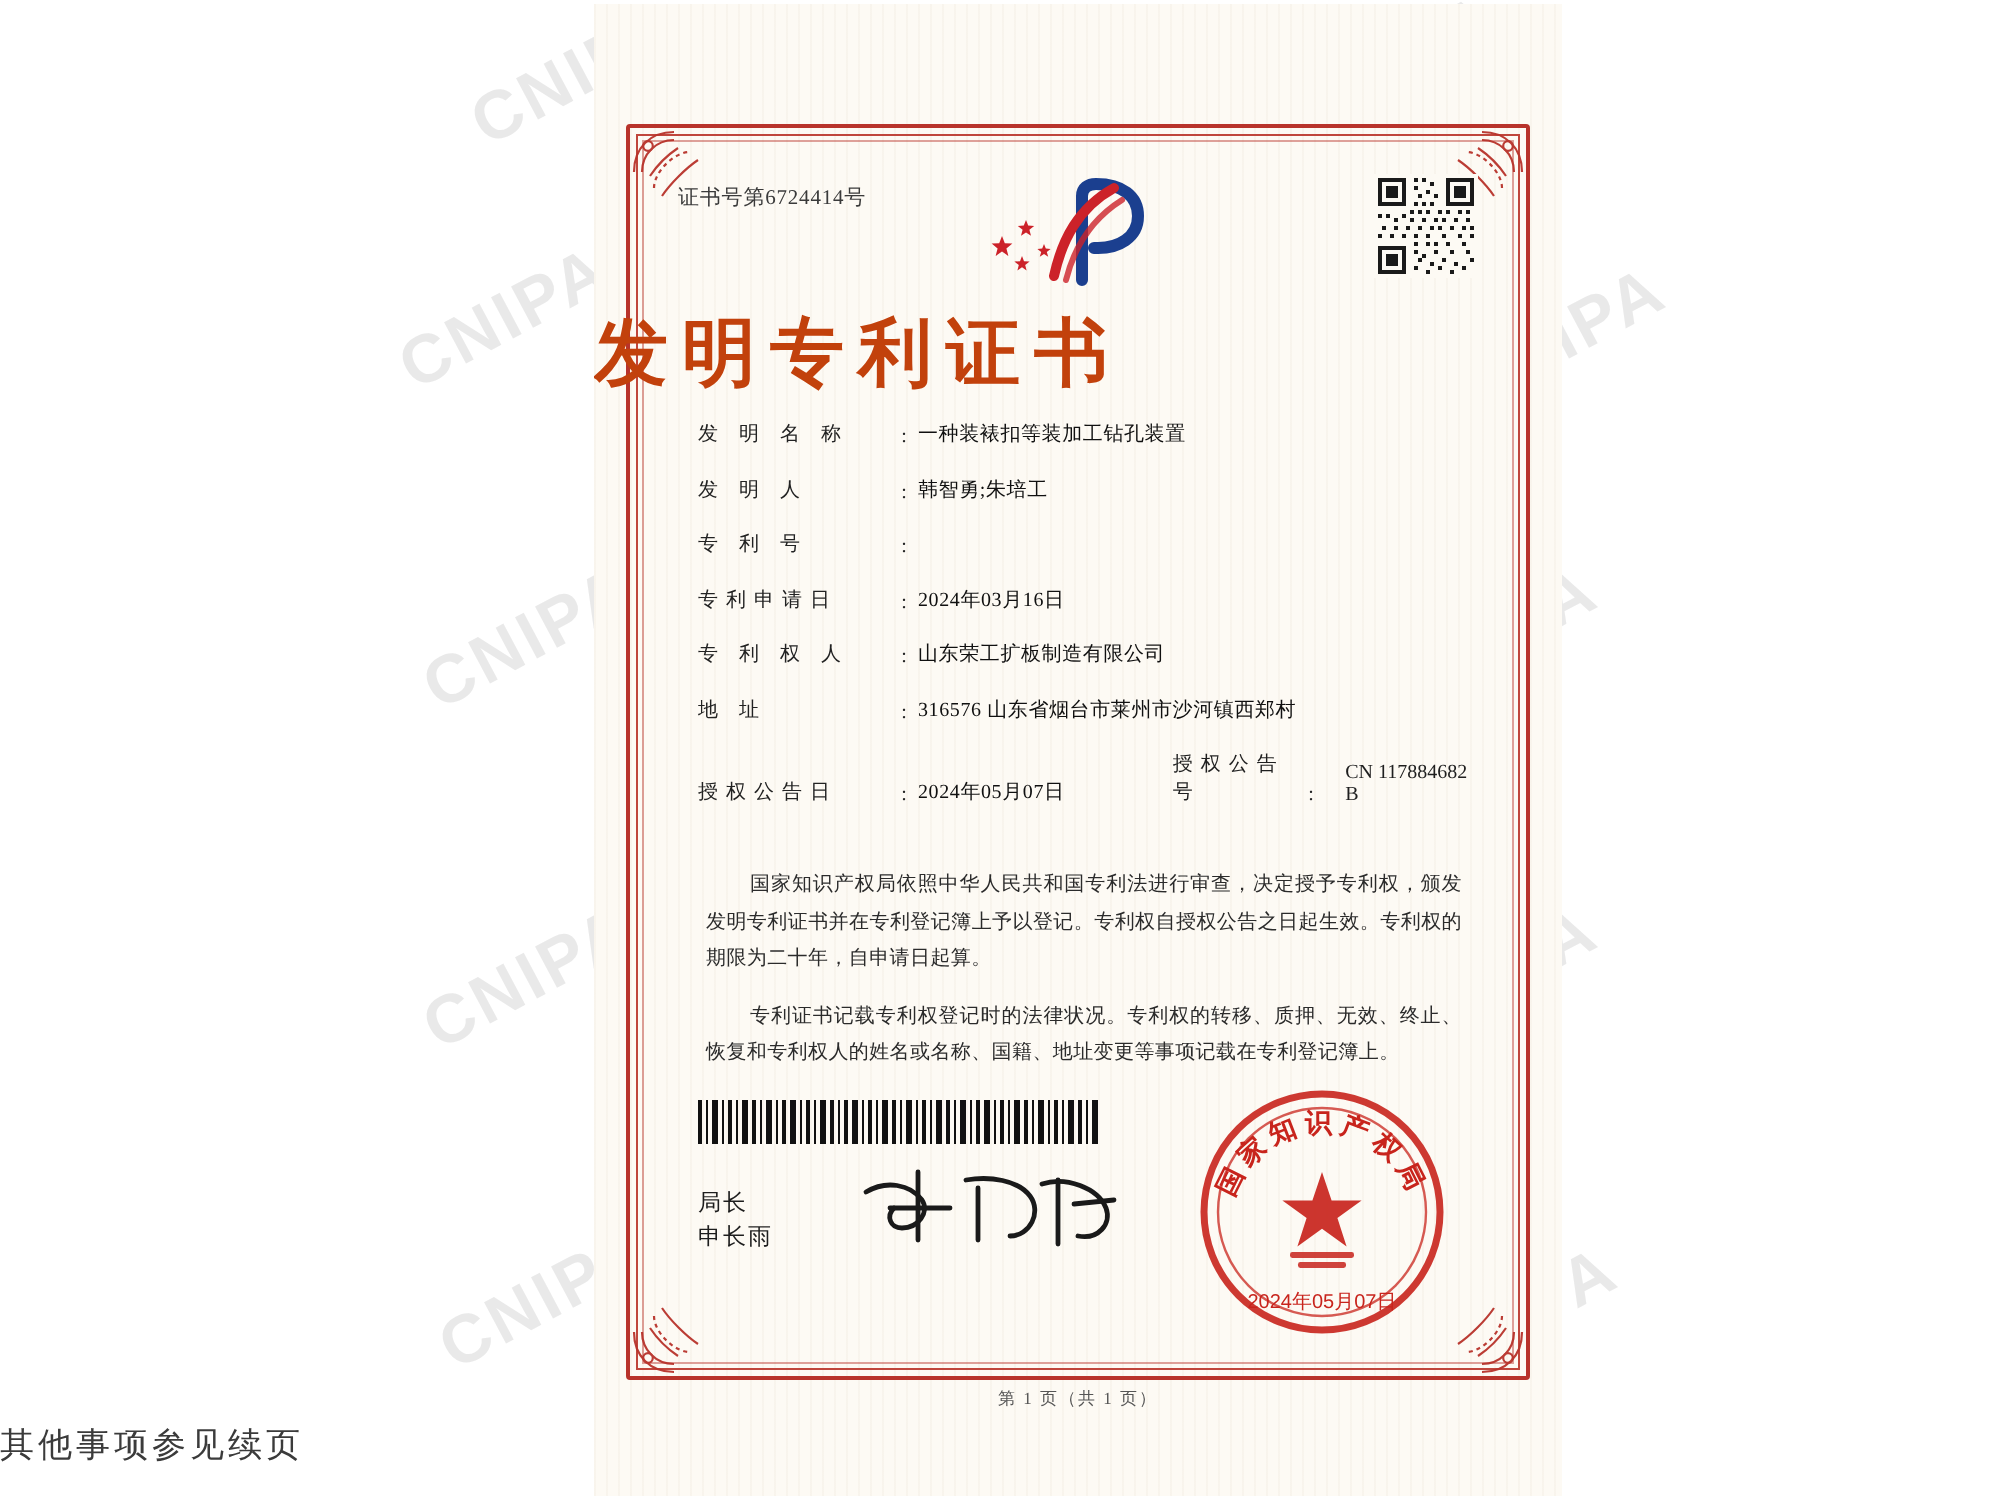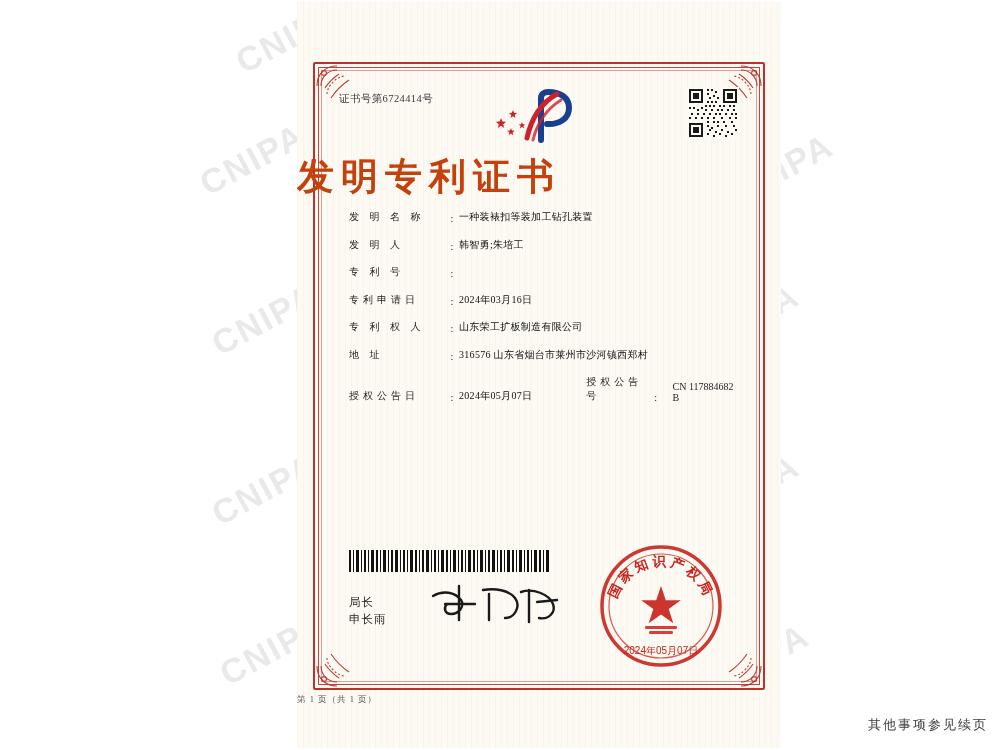--- a/index.html
+++ b/index.html
@@ -233,31 +233,31 @@
     width: 128px;
     height: 128px;
   }
   .seal svg { width: 100%; height: 100%; display:block; }
 
   
   .footer-note {
     position: absolute;
     left: 0; right: 0;
     bottom: 42px;
-    text-align: left;
+    text-align: center;
     font-size: 8.5px;
     color: #555;
     letter-spacing: 1px;
   }
   .footer-note2 {
     position: absolute;
-    left: 0; right: 12px;
+    left: 0; right: 2px;
     bottom: 16px;
-    text-align: right;
-    font-size: 13px;
+    text-align: left;
+    font-size: 17px;
     color: #3b3b3b;
     letter-spacing: 2px;
   }
 </style>
 </head>
 <body>
 
 <div id="page">
 
   <div id="watermark-layer">
@@ -458,20 +458,24 @@
         <div class="frow split">
           <span class="flabel">授权公告日</span>
           <span class="fsep">:</span>
           <span class="fvalue">2024年05月07日</span>
           <span class="flabel2">授权公告号</span>
           <span class="fsep">:</span>
           <span class="fvalue2">CN 117884682 B</span>
         </div>
       </div>
 
+    <div class="paras" id="paras-container">
+        <p>国家知识产权局依照中华人民共和国专利法进行审查，决定授予专利权，颁发发明专利证书并在专利登记簿上予以登记。专利权自授权公告之日起生效。专利权的期限为二十年，自申请日起算。</p>
+        <p>专利证书记载专利权登记时的法律状况。专利权的转移、质押、无效、终止、恢复和专利权人的姓名或名称、国籍、地址变更等事项记载在专利登记簿上。</p>
+      </div>
 
     <div class="barcode">
       <svg viewBox="0 0 200 22" shape-rendering="crispEdges">
         <g fill="#111">
           <rect x="0" y="0" width="2" height="22"></rect>
             <rect x="4" y="0" width="1" height="22"></rect>
           <rect x="7" y="0" width="3" height="22"></rect>
             <rect x="12" y="0" width="1" height="22"></rect>
           <rect x="15" y="0" width="2" height="22"></rect>
             <rect x="19" y="0" width="1" height="22"></rect>

